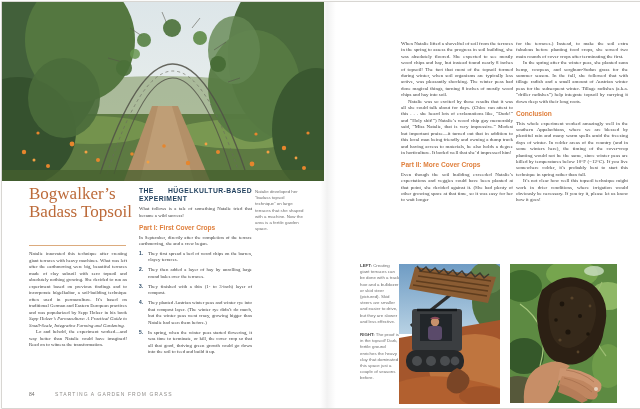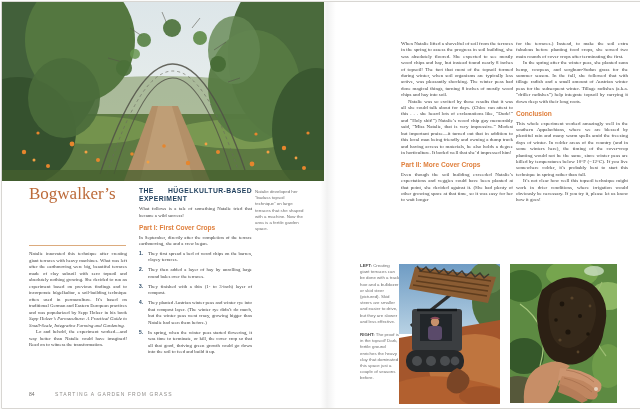--- a/index.html
+++ b/index.html
@@ -112,20 +112,21 @@
         <circle cx="204" cy="142" r="1.4"></circle>
           <circle cx="266" cy="150" r="1.5"></circle>
           <circle cx="294" cy="156" r="1.4"></circle>
       </g>
       <rect y="168" width="322" height="11" fill="#46602f" opacity=".75"></rect>
     </svg>
   </div>
 
   <div class="abs title">
     <div>Bogwalker’s</div>
+    <div>Badass Topsoil</div>
   </div>
   <div class="abs title-rule"></div>
 
   <div class="abs body-col intro-col">
     <p><span>Natalie innovated this technique after creating giant terraces with heavy machines. What was left after the earthmoving were big, beautiful terraces made of clay subsoil with zero topsoil and absolutely nothing growing. She decided to run an experiment based on previous findings and to incorporate hügelkultur, a soil-building technique often used in permaculture. It’s based on traditional German and Eastern European practices and was popularized by Sepp Holzer in his book </span><span class="it">Sepp Holzer’s Permaculture: A Practical Guide to Small-Scale, Integrative Farming and Gardening.</span></p>
     <p class="pind">Lo and behold, the experiment worked—and way better than Natalie could have imagined! Read on to witness the transformation.</p>
   </div>
 
   <div class="abs body-col mid-col">
     <h2 class="h-navy">THE HÜGELKULTUR-BASED EXPERIMENT</h2>

